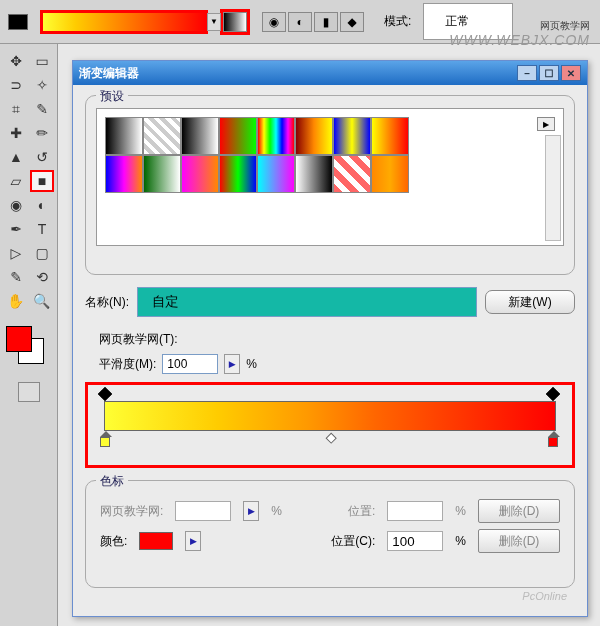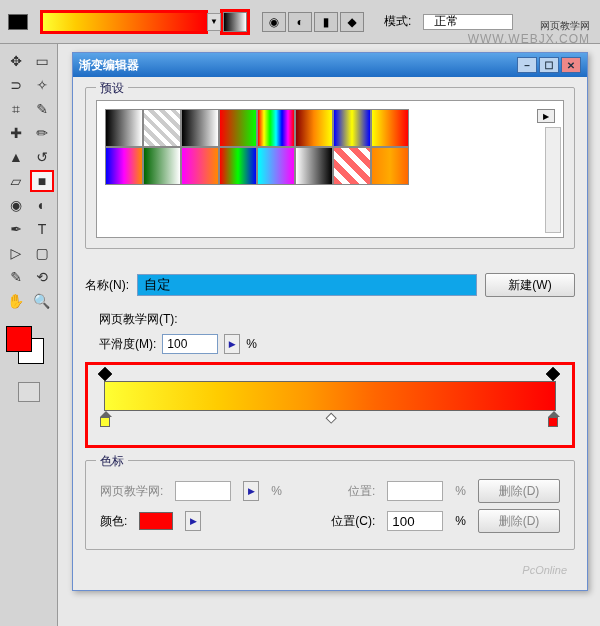--- a/index.html
+++ b/index.html
@@ -9,61 +9,61 @@
 .options-bar { position: absolute; top: 0; left: 0; right: 0; height: 44px; background: #d4d4d4; border-bottom: 1px solid #999; display: flex; align-items: center; padding: 0 8px; gap: 12px; }
 .swatch-sm { width: 20px; height: 16px; border: 1px solid #666; background: #000; }
 .gradient-picker { width: 168px; height: 24px; border: 3px solid #f00; background: linear-gradient(to right, #ffff33, #ffcc00, #ff9900, #ff6600, #ff3300, #ff0000); position: relative; }
 .gradient-picker .arrow { position: absolute; right: -16px; top: 0; bottom: 0; width: 14px; background: #ddd; border: 1px solid #999; display: flex; align-items: center; justify-content: center; font-size: 8px; }
 .grad-types { display: flex; gap: 0; border: 3px solid #f00; padding: 0; }
 .grad-type-btn { width: 24px; height: 20px; background: #ccc; border: 1px solid #888; display: flex; align-items: center; justify-content: center; }
 .grad-type-btn.sel { background: linear-gradient(to right, #000, #fff); }
 .other-types { display: flex; gap: 2px; }
 .other-types .grad-type-btn { border: 1px solid #888; }
 .mode-label { margin-left: 8px; }
-.mode-select { width: 90px; height: 16px; background: #fff; border: 1px solid #999; padding: 0 10px; display: inline-flex; align-items: center; }
+.mode-select { width: 90px; height: 37px; background: #fff; border: 1px solid #999; padding: 0 21px; display: inline-flex; align-items: center; }
 .watermark-top { position: absolute; right: 10px; top: 20px; font-size: 10px; color: #444; line-height: 1.2; text-align: right; }
-.watermark-top .sub { font-size: 12px; color: #999; letter-spacing: 1px; }
+.watermark-top .sub { font-size: 14px; color: #999; letter-spacing: 1px; font-style: italic; }
 
 
 .tool-palette { position: absolute; top: 44px; left: 0; width: 58px; bottom: 0; background: #d4d4d4; border-right: 1px solid #999; padding: 6px 4px; }
 .tool-grid { display: grid; grid-template-columns: 1fr 1fr; gap: 2px; }
 .tool-btn { width: 24px; height: 22px; background: #d4d4d4; border: 1px solid transparent; display: flex; align-items: center; justify-content: center; font-size: 14px; color: #333; cursor: pointer; }
 .tool-btn.hilite { border: 2px solid #f00; background: #f4f4f4; }
 .color-swatches { margin-top: 14px; position: relative; height: 46px; }
 .fg-swatch { position: absolute; top: 0; left: 2px; width: 26px; height: 26px; background: #ff0000; border: 1px solid #000; }
 .bg-swatch { position: absolute; top: 12px; left: 14px; width: 26px; height: 26px; background: #fff; border: 1px solid #000; }
 .quick-mask { margin-top: 10px; text-align: center; }
 .qm-btn { width: 22px; height: 20px; border: 1px solid #888; background: #ddd; display: inline-block; margin: 0 1px; }
 
 
-.dialog { position: absolute; top: 52px; left: 72px; width: 516px; background: #ebebeb; border: 1px solid #6a8ecf; box-shadow: 2px 2px 6px rgba(0,0,0,.3); }
+.dialog { position: absolute; top: 60px; left: 72px; width: 516px; background: #ebebeb; border: 1px solid #6a8ecf; box-shadow: 2px 2px 6px rgba(0,0,0,.3); }
 .titlebar { height: 24px; background: linear-gradient(to bottom, #5aa4e8, #1e6cc4); color: #fff; display: flex; align-items: center; padding: 0 6px; font-size: 12px; font-weight: bold; }
 .titlebar .spacer { flex: 1; }
 .titlebar .win-btn { width: 20px; height: 16px; margin-left: 2px; border: 1px solid #3a6aa8; background: #bcd4ef; color: #234; font-size: 10px; display: flex; align-items: center; justify-content: center; cursor: pointer; }
 .titlebar .win-btn.close { background: #e88; }
 .dialog-body { padding: 10px 12px 16px; }
 
 
-.group { border: 1px solid #aaa; border-radius: 2px; margin-bottom: 24px; position: relative; padding: 12px 10px 10px; }
+.group { border: 1px solid #aaa; border-radius: 10px; margin-bottom: 12px; position: relative; padding: 12px 10px 28px; }
 .group > .legend { position: absolute; top: -8px; left: 10px; background: #ebebeb; padding: 0 4px; color: #225; font-size: 12px; }
 .presets-row { display: flex; }
 .preset-area { flex: 1; }
 .preset-box { border: 1px solid #999; background: #fff; height: 138px; padding: 8px; position: relative; }
 .preset-grid { display: grid; grid-template-columns: repeat(8, 38px); grid-auto-rows: 38px; gap: 0; }
 .preset-cell { border: 1px solid #888; }
 .preset-menu-btn { position: absolute; top: 8px; right: 8px; width: 18px; height: 14px; border: 1px solid #888; background: #eee; font-size: 8px; display: flex; align-items: center; justify-content: center; }
 .preset-scroll { position: absolute; top: 26px; right: 2px; bottom: 4px; width: 16px; background: #eee; border: 1px solid #bbb; }
 .btn-col { width: 110px; margin-left: 18px; display: flex; flex-direction: column; gap: 8px; }
 .ps-btn { height: 24px; background: linear-gradient(to bottom, #fdfdfd, #e0e0e0); border: 1px solid #888; border-radius: 2px; font-size: 12px; cursor: pointer; }
 
 
 .name-row { display: flex; align-items: center; gap: 8px; margin-bottom: 14px; }
 .name-row label { white-space: nowrap; }
-.name-row input { flex: 1; height: 22px; border: 1px solid #7a9cc6; padding: 0 6px; background: #0ea5e9; }
-.name-row .ps-btn { width: 90px; }
+.name-row input { flex: 1; height: 30px; border: 1px solid #7a9cc6; padding: 0 14px; background: #14b8a6; }
+.name-row .ps-btn { width: 90px; border-radius: 7px; }
 
 
 .inline-row { display: flex; align-items: center; gap: 6px; margin-bottom: 6px; margin-left: 14px; }
 .inline-row select, .inline-row .num-input { height: 20px; border: 1px solid #7a9cc6; background: #fff; padding: 0 4px; font-size: 12px; }
 .inline-row select { width: 84px; }
 .num-input { width: 56px; }
 .dropdown-btn { width: 16px; height: 20px; background: #eee; border: 1px solid #999; display: inline-flex; align-items: center; justify-content: center; font-size: 9px; color: #22a; }
 
 
 .gradient-edit { border: 3px solid #f00; padding: 10px 16px 18px; margin: 8px 0 12px; position: relative; background: #ebebeb; }

